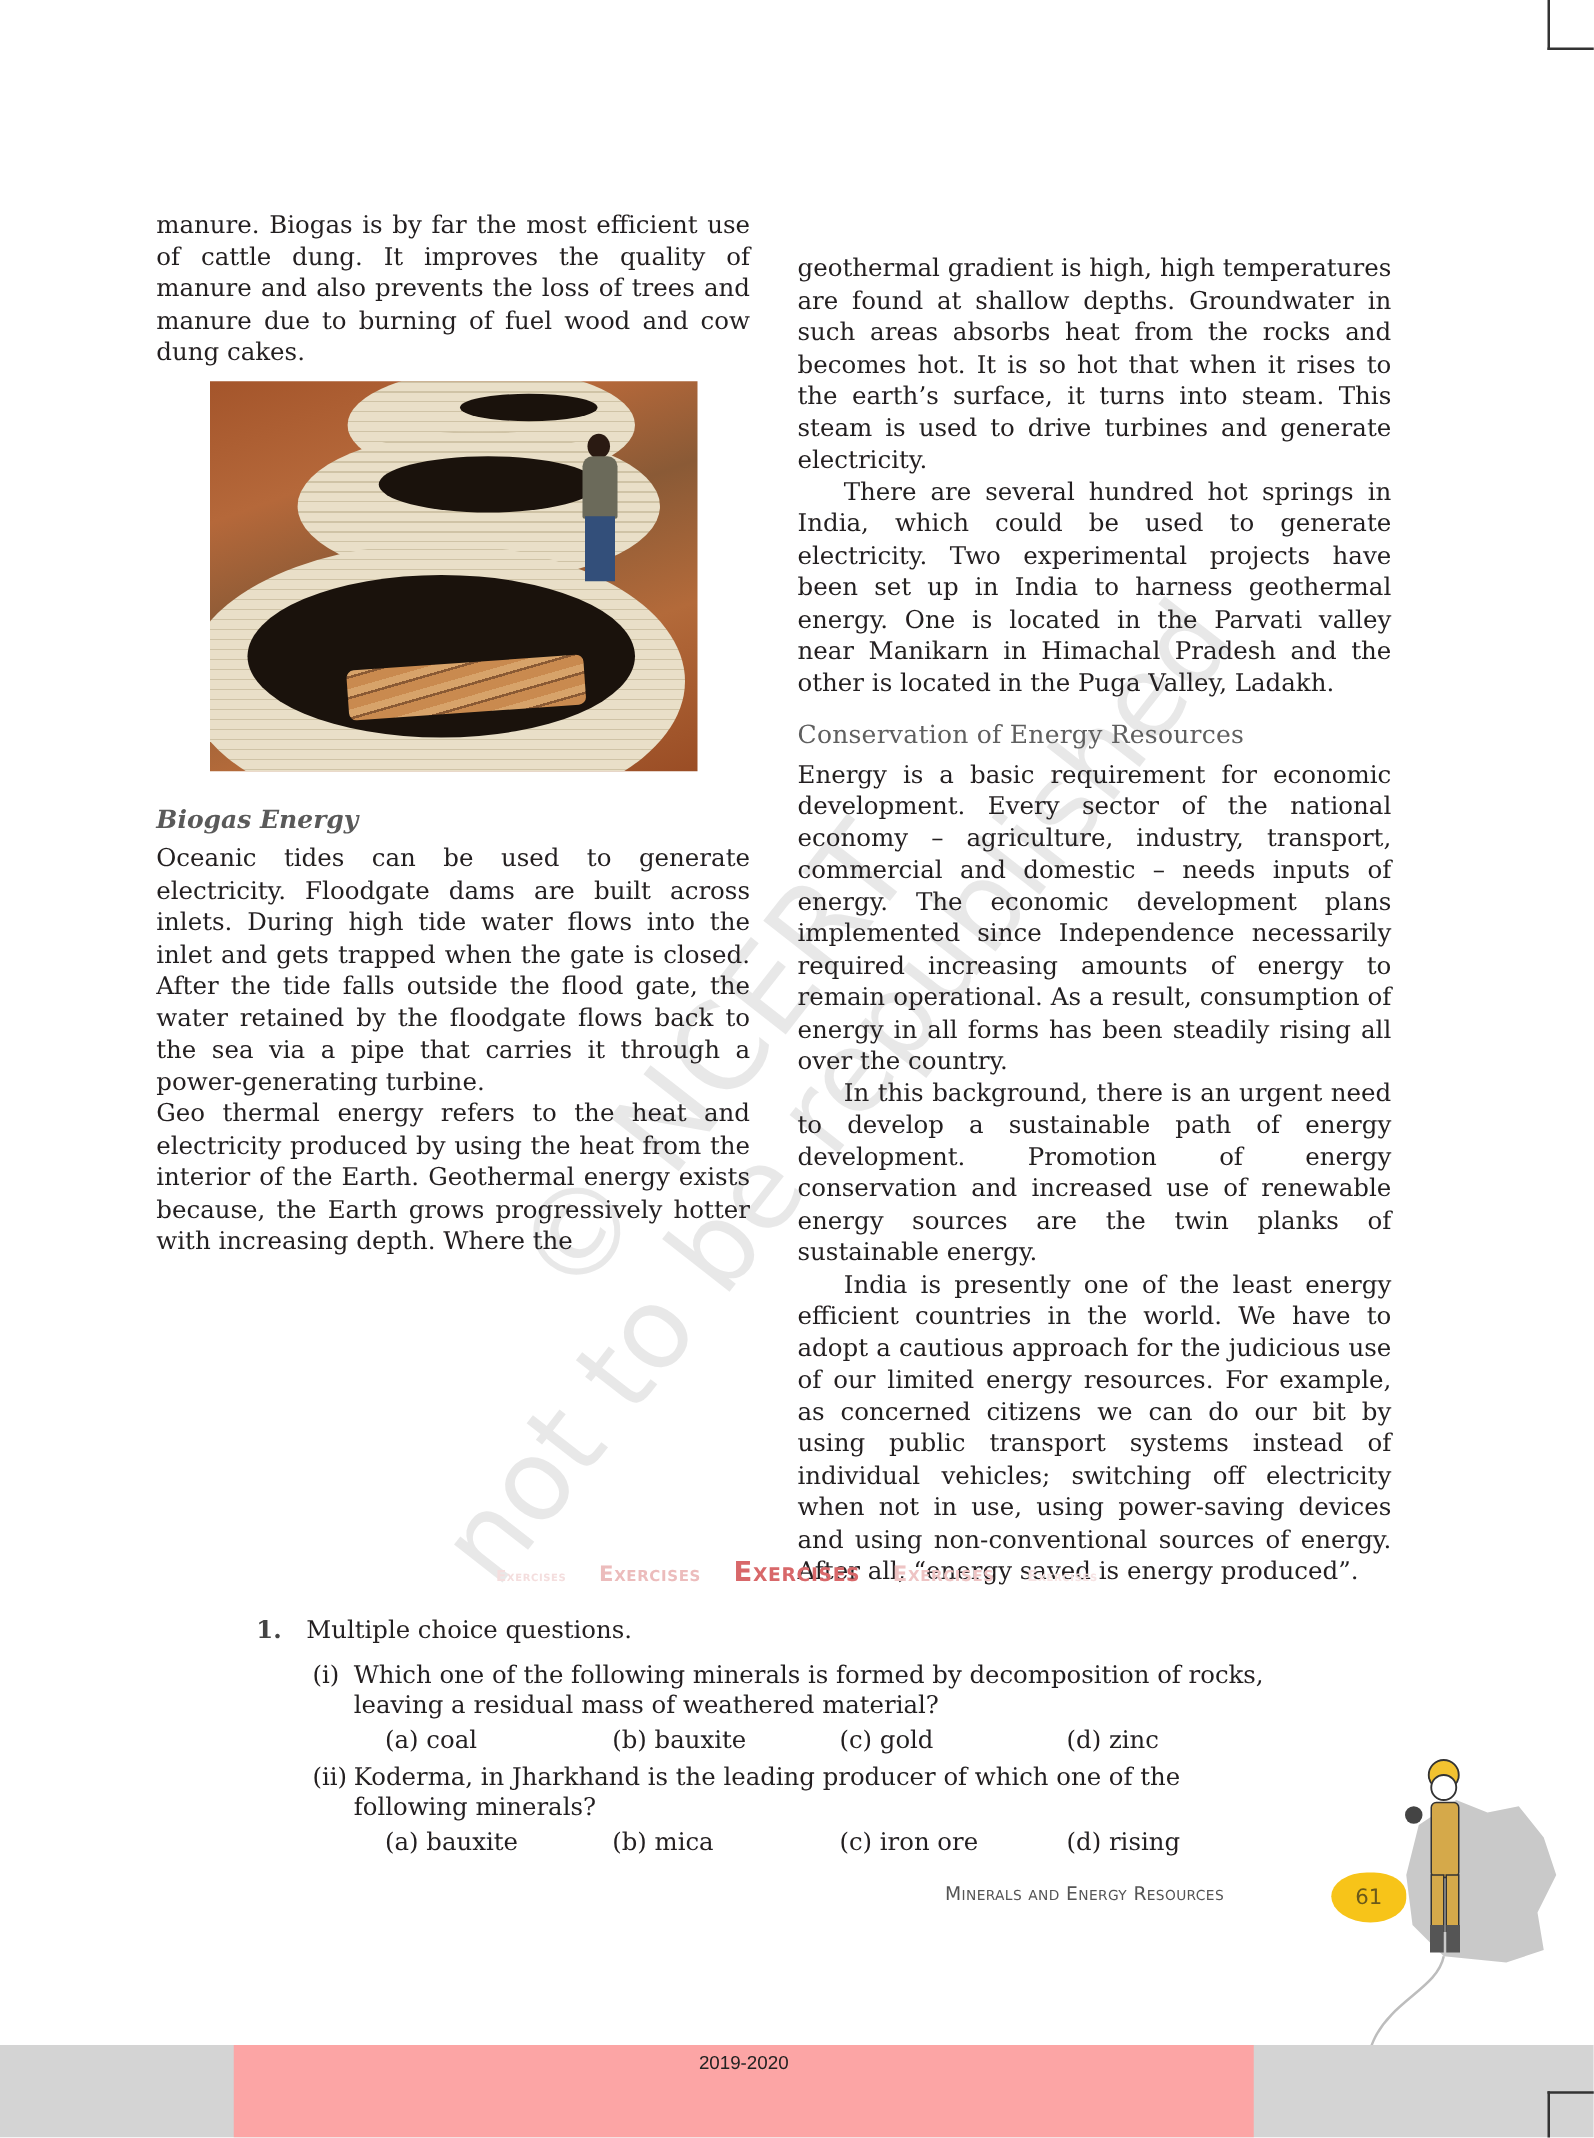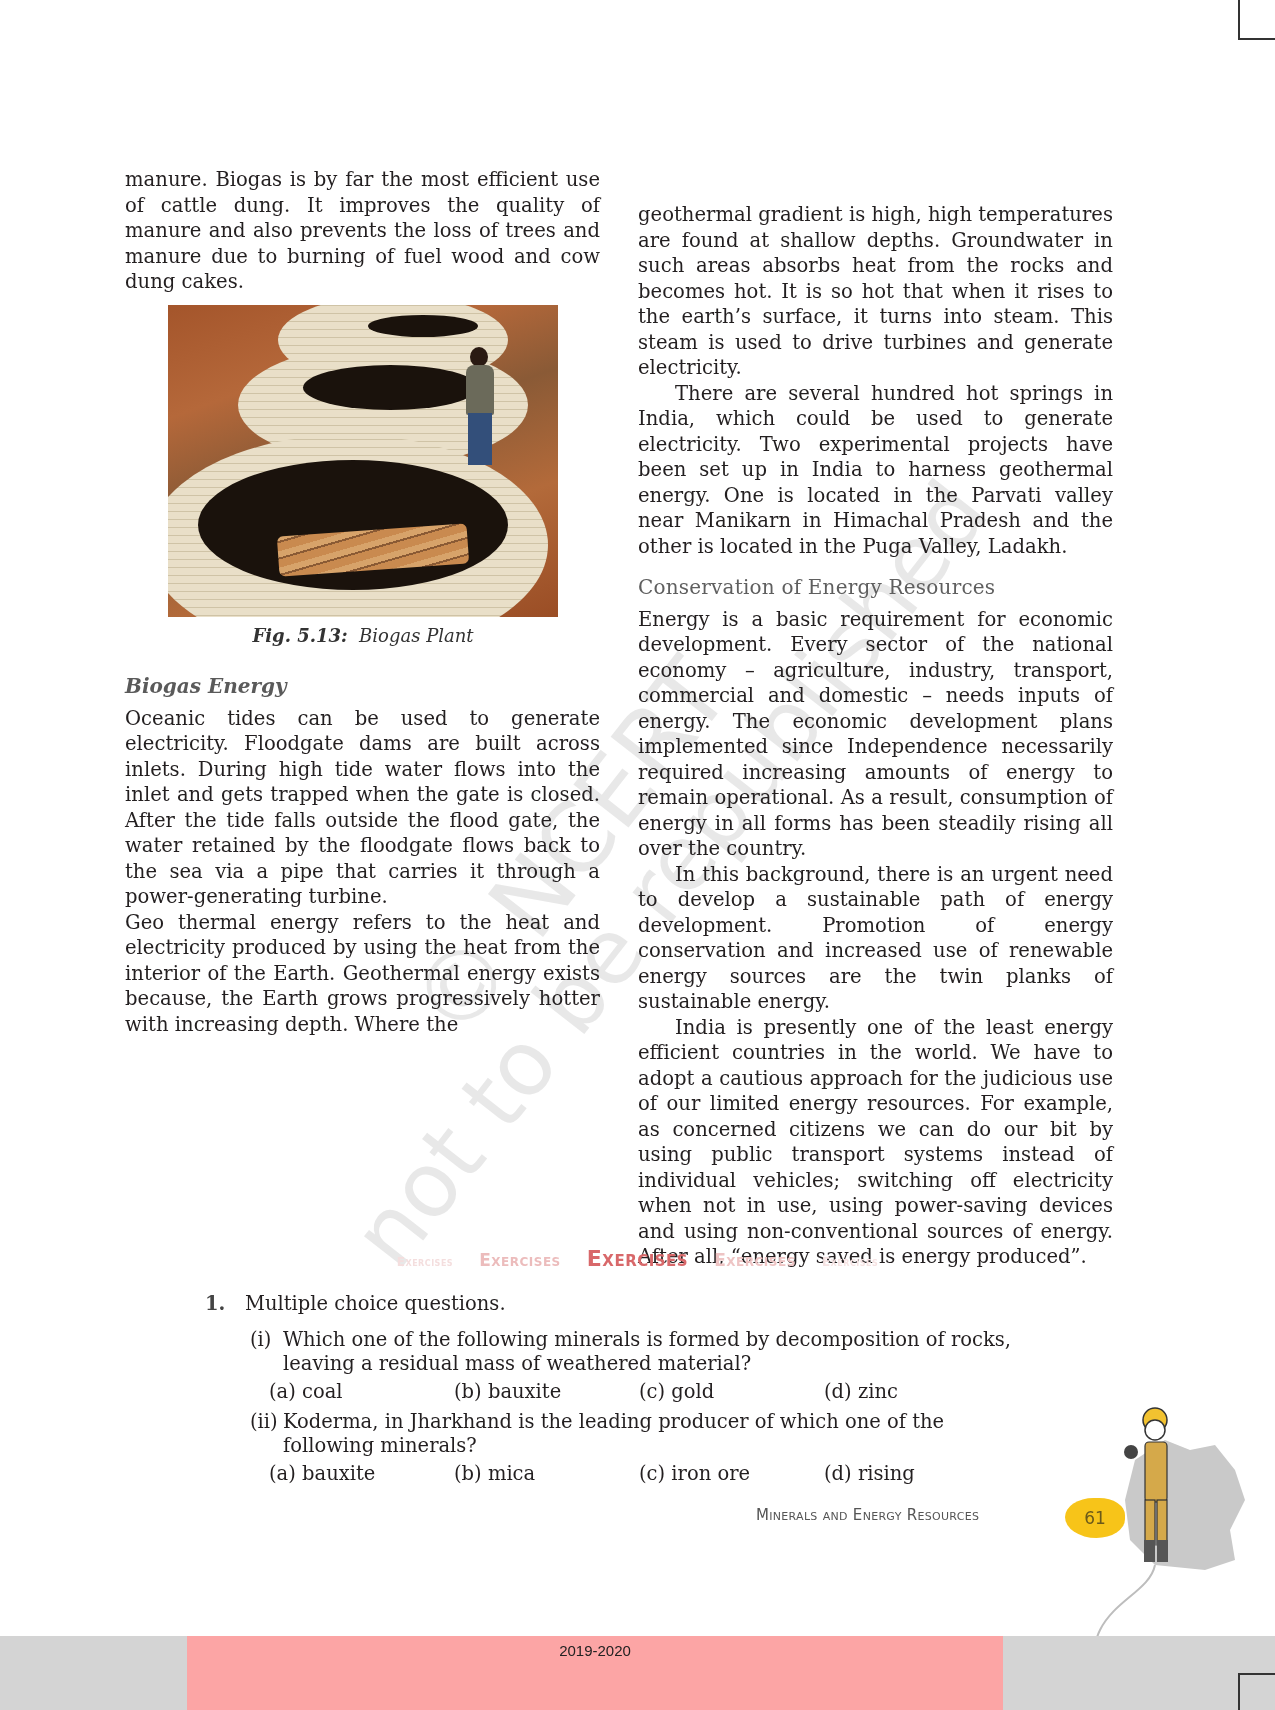--- a/index.html
+++ b/index.html
@@ -66,21 +66,21 @@
   .ex3 { font-size: 22px; color: #d8686a; }
   .ex4 { font-size: 17px; color: #eec4c4; }
   .ex5 { font-size: 12px; color: #f6e3e3; }
 
   .questions { position: absolute; left: 205px; top: 1292px; width: 830px; font-size: 19.5px; line-height: 24px; }
   .q-main { display: flex; }
   .q-num { width: 40px; font-weight: bold; color: #444; }
   .q-sub { margin-left: 45px; margin-top: 12px; display: flex; }
   .q-sub-num { width: 33px; }
   .q-sub-text { flex: 1; }
-  .options { display: flex; margin-left: 64px; margin-top: 4px; }
+  .options { display: flex; margin-left: 103px; margin-top: 4px; }
   .opt { width: 185px; }
 
   .footer-title {
     position: absolute; left: 756px; top: 1506px;
     font-family: "DejaVu Sans", sans-serif; font-variant: small-caps;
     font-size: 15px; color: #555; letter-spacing: 0.3px;
   }
   .page-badge {
     position: absolute; left: 1065px; top: 1498px; width: 60px; height: 40px;
     background: #f7c419; border-radius: 50% 45% 50% 55%;
@@ -116,24 +116,20 @@
       <div class="hole" style="left:200px; top:10px; width:110px; height:22px;"></div>
       <div class="dome" style="left:70px; top:40px; width:290px; height:120px;"></div>
       <div class="hole" style="left:135px; top:60px; width:175px; height:45px;"></div>
       <div class="dome" style="left:-20px; top:130px; width:400px; height:220px;"></div>
       <div class="hole" style="left:30px; top:155px; width:310px; height:130px;"></div>
       <div class="logs"></div>
       <div class="man-head"></div>
       <div class="man-body"></div>
       <div class="man-legs"></div>
     </div>
-    <div class="caption">
-      <b>Fig. 5.13:</b>&nbsp;
-      <span>Biogas Plant</span>
-    </div>
   </div>
 
   <div class="sub-head" style="margin-top:26px;">Biogas Energy</div>
   <p class="p">Oceanic tides can be used to generate electricity. Floodgate dams are built across inlets. During high tide water flows into the inlet and gets trapped when the gate is closed. After the tide falls outside the flood gate, the water retained by the floodgate flows back to the sea via a pipe that carries it through a power-generating turbine.</p>
 
   <p class="p">Geo thermal energy refers to the heat and electricity produced by using the heat from the interior of the Earth. Geothermal energy exists because, the Earth grows progressively hotter with increasing depth. Where the</p>
 </div>
 
 <div class="col col-right">
   <p class="p">geothermal gradient is high, high temperatures are found at shallow depths. Groundwater in such areas absorbs heat from the rocks and becomes hot. It is so hot that when it rises to the earth’s surface, it turns into steam. This steam is used to drive turbines and generate electricity.</p>

